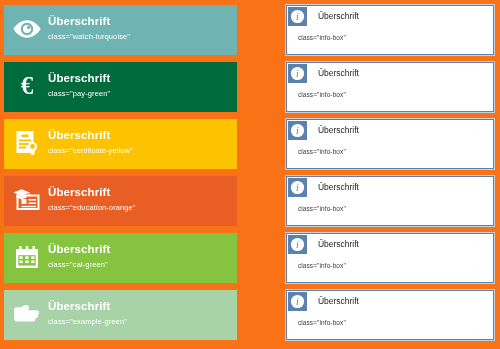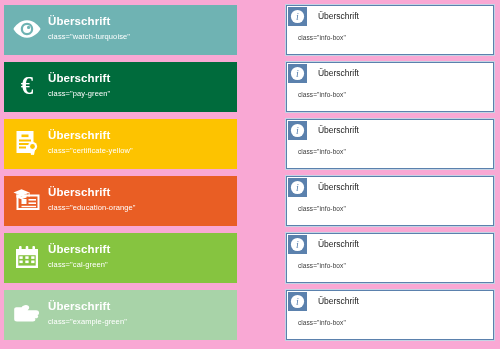--- a/index.html
+++ b/index.html
@@ -12,21 +12,21 @@
     height: 349px;
     overflow: hidden;
     font-family: "Liberation Sans", sans-serif;
     -webkit-font-smoothing: antialiased;
   }
 
   #page {
     position: relative;
     width: 500px;
     height: 349px;
-    background: #f9a8d4;
+    background: #f97316;
     box-sizing: border-box;
     display: flex;
     flex-direction: row;
     gap: 40px;
   }
 
   
   .left-col {
     width: 258px;
     padding: 5px 0 0 4px;

